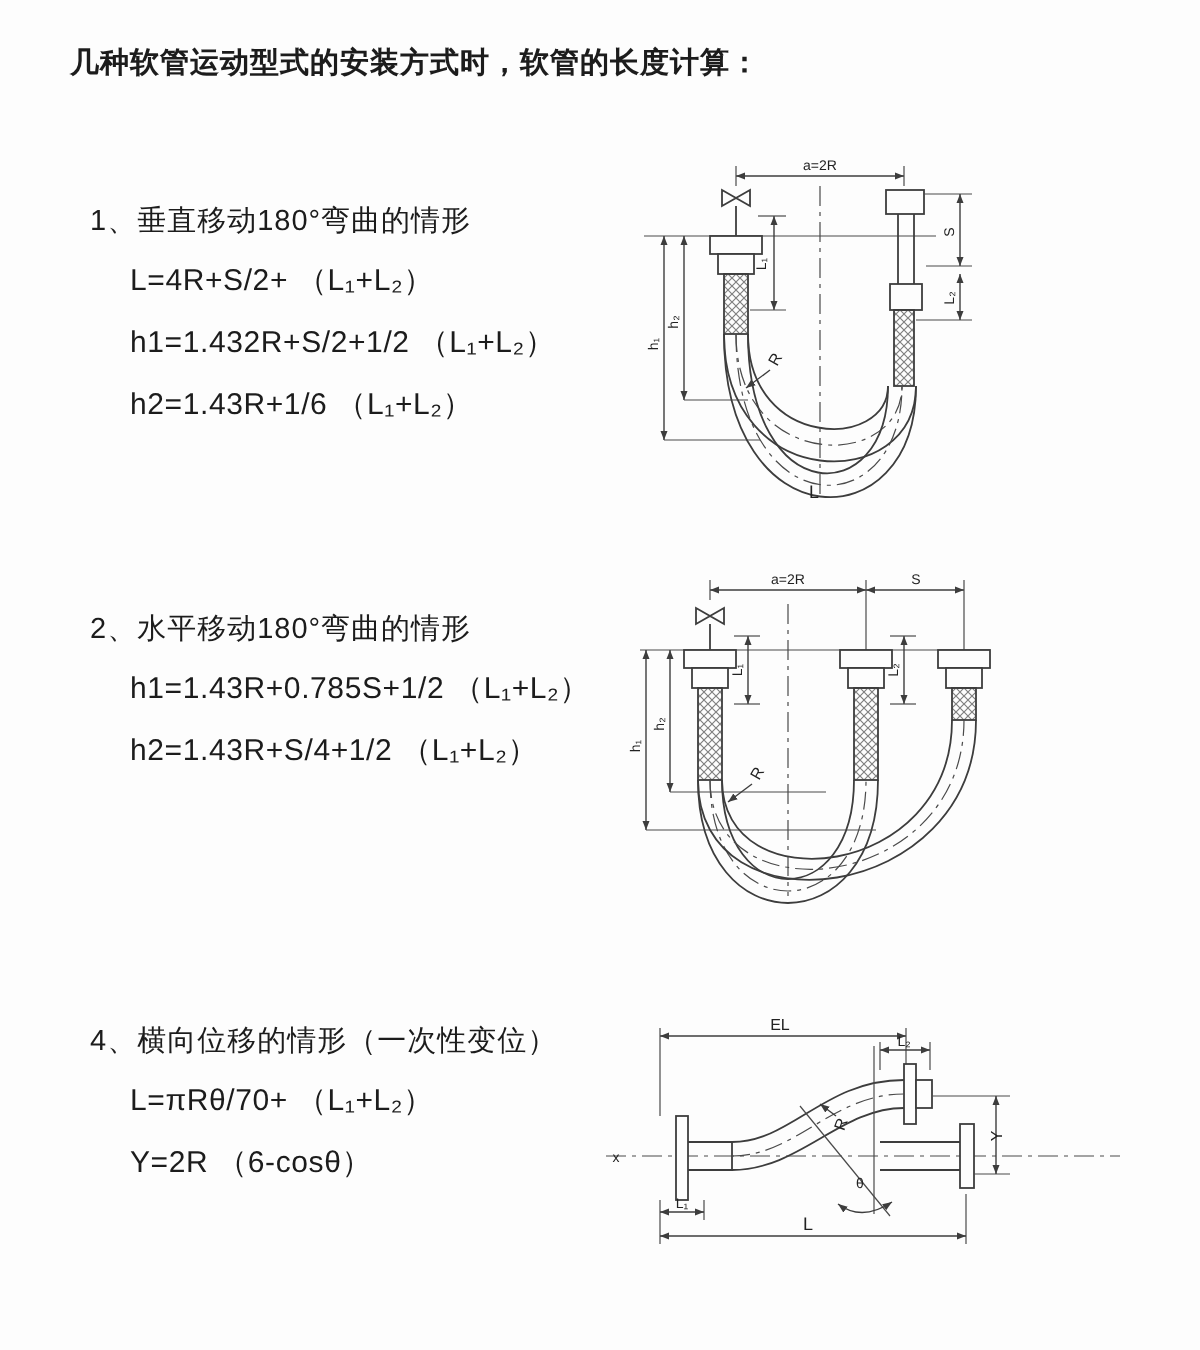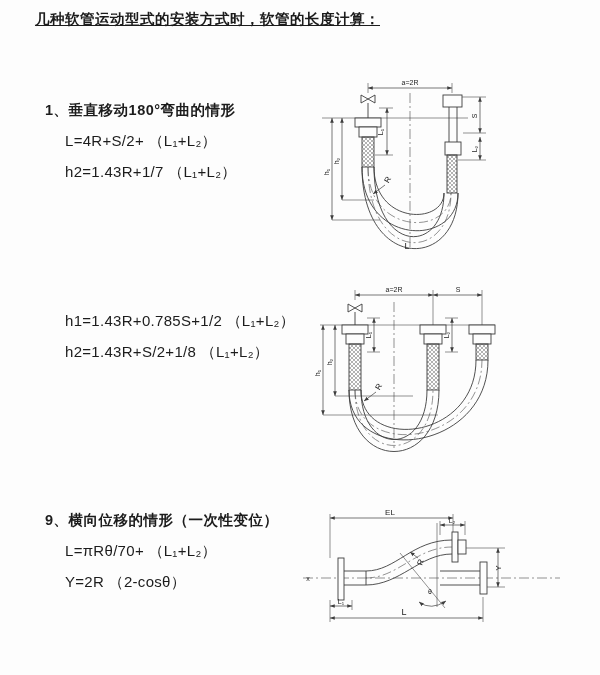--- a/index.html
+++ b/index.html
@@ -2,23 +2,23 @@
 <html><head>
 <meta charset="utf-8">
 <style>
   html,body{margin:0;padding:0;}
   body{
     width:600px;height:675px;position:relative;background:#fdfdfd;
     font-family:"Liberation Sans","DejaVu Sans",sans-serif;color:#1c1c1c;
     overflow:hidden;
   }
   .abs{position:absolute;}
-  .page-title{left:35px;top:10px;font-size:14.5px;font-weight:bold;letter-spacing:0.5px;text-decoration:underline;}
+  .page-title{left:35px;top:22px;font-size:14.5px;font-weight:bold;letter-spacing:0.5px;}
   .section{width:290px;}
-  .sec-heading{font-size:14.5px;font-weight:bold;letter-spacing:0.5px;height:24px;}
+  .sec-heading{font-size:14.5px;font-weight:normal;letter-spacing:0.5px;height:24px;}
   .formula{font-size:15px;line-height:31px;padding-left:20px;letter-spacing:0.3px;white-space:nowrap;}
   svg{overflow:visible;}
   svg text{font-family:"Liberation Sans","DejaVu Sans",sans-serif;fill:#222;}
   .ln{stroke:#3d3d3d;stroke-width:0.9;fill:none;}
   .thin{stroke:#4a4a4a;stroke-width:0.6;fill:none;}
   .dim{stroke:#3d3d3d;stroke-width:0.7;fill:none;}
   .cl{stroke:#4a4a4a;stroke-width:0.6;fill:none;stroke-dasharray:10 3 2 3;}
   .hose-c{stroke:#4a4a4a;stroke-width:0.6;fill:none;stroke-dasharray:9 3 2 3;}
   .part{stroke:#3d3d3d;stroke-width:0.9;fill:#fdfdfd;}
   .braid{stroke:#3d3d3d;stroke-width:0.9;fill:url(#braid);}
@@ -38,21 +38,22 @@
       <path d="M0,0 L4,4 M4,0 L0,4" stroke="#808080" stroke-width="0.6"></path>
     </pattern>
   </defs>
 </svg>
 
 <div class="abs page-title">几种软管运动型式的安装方式时，软管的长度计算：</div>
 
 <div class="abs section" style="left:45px;top:101px">
   <div class="sec-heading">1、垂直移动180°弯曲的情形</div>
   <div class="formula">L=4R+S/2+ （L₁+L₂）</div>
-  <div class="formula">h2=1.43R+1/7 （L₁+L₂）</div>
+  <div class="formula">h1=1.432R+S/2+1/2 （L₁+L₂）</div>
+  <div class="formula">h2=1.43R+1/6 （L₁+L₂）</div>
 </div>
 
 <svg class="abs" style="left:310px;top:75px" width="290" height="180" viewBox="0 0 290 180">
 
   <line class="dim" x1="58" y1="13" x2="142" y2="13" marker-start="url(#arr)" marker-end="url(#arr)"></line>
   <line class="thin" x1="58" y1="8" x2="58" y2="18"></line>
   <line class="thin" x1="142" y1="8" x2="142" y2="18"></line>
   <text class="lbl" x="100" y="10" text-anchor="middle">a=2R</text>
 
   <g>
@@ -107,22 +108,23 @@
     <path class="ln" d="M52,92 C52,196 148,196 148,118"></path>
   </g>
 
   <line class="dim" x1="75" y1="110" x2="63" y2="119" marker-end="url(#arr)"></line>
   <text class="lbl-m" transform="rotate(-60 80 106)" x="80" y="106" text-anchor="middle">R</text>
 
   <text class="lbl-L" x="97" y="174" text-anchor="middle">L</text>
 </svg>
 
 <div class="abs section" style="left:45px;top:305px">
+  <div class="sec-heading">2、水平移动180°弯曲的情形</div>
   <div class="formula">h1=1.43R+0.785S+1/2 （L₁+L₂）</div>
-  <div class="formula">h2=1.43R+S/2+1/8 （L₁+L₂）</div>
+  <div class="formula">h2=1.43R+S/4+1/2 （L₁+L₂）</div>
 </div>
 
 <svg class="abs" style="left:310px;top:280px" width="290" height="180" viewBox="0 0 290 180">
 
   <line class="dim" x1="45" y1="15" x2="123" y2="15" marker-start="url(#arr)" marker-end="url(#arr)"></line>
   <line class="dim" x1="123" y1="15" x2="172" y2="15" marker-start="url(#arr)" marker-end="url(#arr)"></line>
   <line class="thin" x1="45" y1="10" x2="45" y2="20"></line>
   <line class="thin" x1="123" y1="10" x2="123" y2="45"></line>
   <line class="thin" x1="172" y1="10" x2="172" y2="45"></line>
   <text class="lbl" x="84" y="12" text-anchor="middle">a=2R</text>
@@ -178,23 +180,23 @@
     <path class="ln" d="M51,110 C51,172 166,160 166,80"></path>
     <path class="hose-c" d="M45,110 C45,180 172,166 172,80"></path>
     <path class="ln" d="M39,110 C39,188 178,172 178,80"></path>
   </g>
 
   <line class="dim" x1="66" y1="112" x2="54" y2="121" marker-end="url(#arr)"></line>
   <text class="lbl-m" transform="rotate(-60 71 108)" x="71" y="108" text-anchor="middle">R</text>
 </svg>
 
 <div class="abs section" style="left:45px;top:511px">
-  <div class="sec-heading">9、横向位移的情形（一次性变位）</div>
+  <div class="sec-heading">4、横向位移的情形（一次性变位）</div>
   <div class="formula">L=πRθ/70+ （L₁+L₂）</div>
-  <div class="formula">Y=2R （2-cosθ）</div>
+  <div class="formula">Y=2R （6-cosθ）</div>
 </div>
 
 <svg class="abs" style="left:300px;top:505px" width="300" height="140" viewBox="0 0 300 140">
 
   <line class="cl" x1="3" y1="73" x2="260" y2="73"></line>
   <text class="lbl" x="8" y="76" text-anchor="middle">x</text>
 
   <line class="dim" x1="30" y1="13" x2="153" y2="13" marker-start="url(#arr)" marker-end="url(#arr)"></line>
   <line class="thin" x1="30" y1="9" x2="30" y2="53"></line>
   <line class="thin" x1="153" y1="9" x2="153" y2="27"></line>

